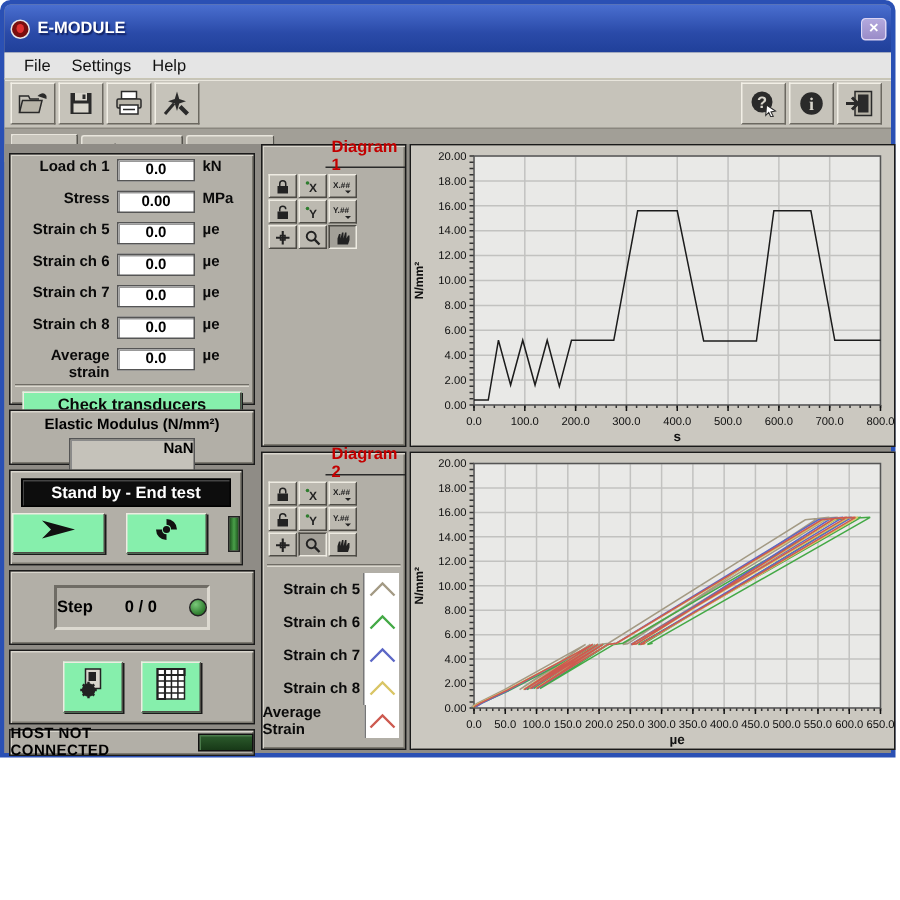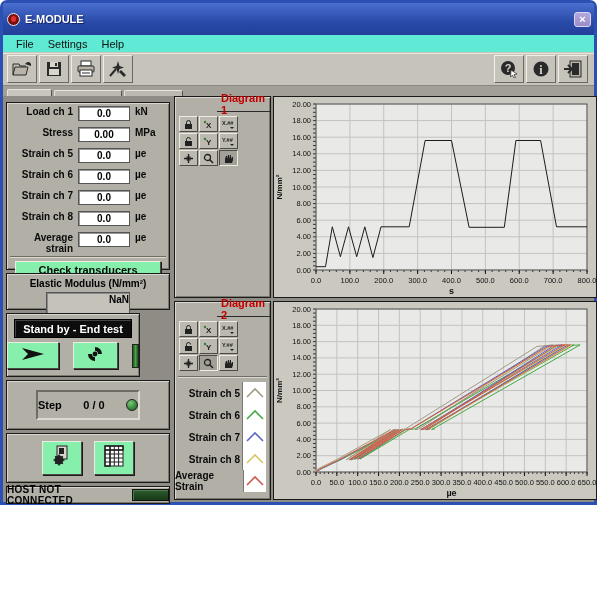--- a/index.html
+++ b/index.html
@@ -14,21 +14,21 @@
             border-radius:4px 4px 0 0;display:flex;align-items:center;padding:0 3px 0 4px;}
   .app-icon{width:13px;height:13px;border-radius:50%;background:#7a0f0f;
             border:1px solid #e8e8e8;position:relative;flex:0 0 auto;}
   .app-icon::after{content:"";position:absolute;left:3px;top:2px;width:5px;height:6px;
             border-radius:50%;background:#e03030;}
   .title-text{color:#fff;font-weight:bold;font-size:11px;margin-left:5px;flex:1;
               text-shadow:1px 1px 1px #102060;}
   .close-btn{width:17px;height:15px;background:linear-gradient(180deg,#b3a8dd,#9a8cc8);
              border:1px solid #dcd4f4;border-radius:3px;color:#fff;font-size:11px;font-weight:bold;
              display:flex;align-items:center;justify-content:center;line-height:1;}
-  .menubar{height:18px;background:#5eead4;border-bottom:1px solid #c8c5b4;
+  .menubar{height:18px;background:#e5e5e5;border-bottom:1px solid #c8c5b4;
            display:flex;align-items:center;padding-left:6px;gap:0;}
   .menu-item{font-size:11px;color:#111;padding:1px 7px;}
   .toolbar{height:33px;background:#c6c3ba;border-bottom:1px solid #8a877f;
            box-shadow:inset 0 1px 0 #e8e5dc;display:flex;align-items:center;padding:0 4px;}
   .tbtn{width:30px;height:28px;background:#c6c3ba;margin-right:2px;
         border:1px solid;border-color:#f2efe6 #6b6860 #6b6860 #f2efe6;
         display:flex;align-items:center;justify-content:center;}
   .tb-spacer{flex:1;}
   .tbtn svg{display:block;}
 
@@ -232,21 +232,21 @@
       </div>
       <div class="groove"></div>
       <div class="btn check-btn">Check transducers</div>
     </div>
 
     <div class="panel" style="left:3px;top:177px;width:164px;height:37px;">
       <div class="elastic-label">Elastic Modulus (N/mm²)</div>
       <div class="elastic-value">NaN</div>
     </div>
 
-    <div class="panel" style="left:3px;top:217px;width:134px;height:64px;">
+    <div class="panel" style="left:3px;top:217px;width:156px;height:64px;">
       <div class="standby">Stand by - End test</div>
       <div class="ctl-row">
         <div class="btn bigbtn">
           <span><svg width="30" height="18" viewBox="0 0 30 18">
                 <path d="M4 3 L26 9 L4 15 L10 9 Z" fill="#111"></path>
               </svg></span>
         </div>
         <div class="btn" style="width:54px;height:27px;">
           <span><svg width="24" height="20" viewBox="0 0 24 20">
                 <path d="M12 3 a7 7 0 0 1 7 7 h-4 a3.2 3.2 0 0 0 -3-3.2 z M12 17 a7 7 0 0 1 -7-7 h4 a3.2 3.2 0 0 0 3 3.2 z" fill="#111"></path>

